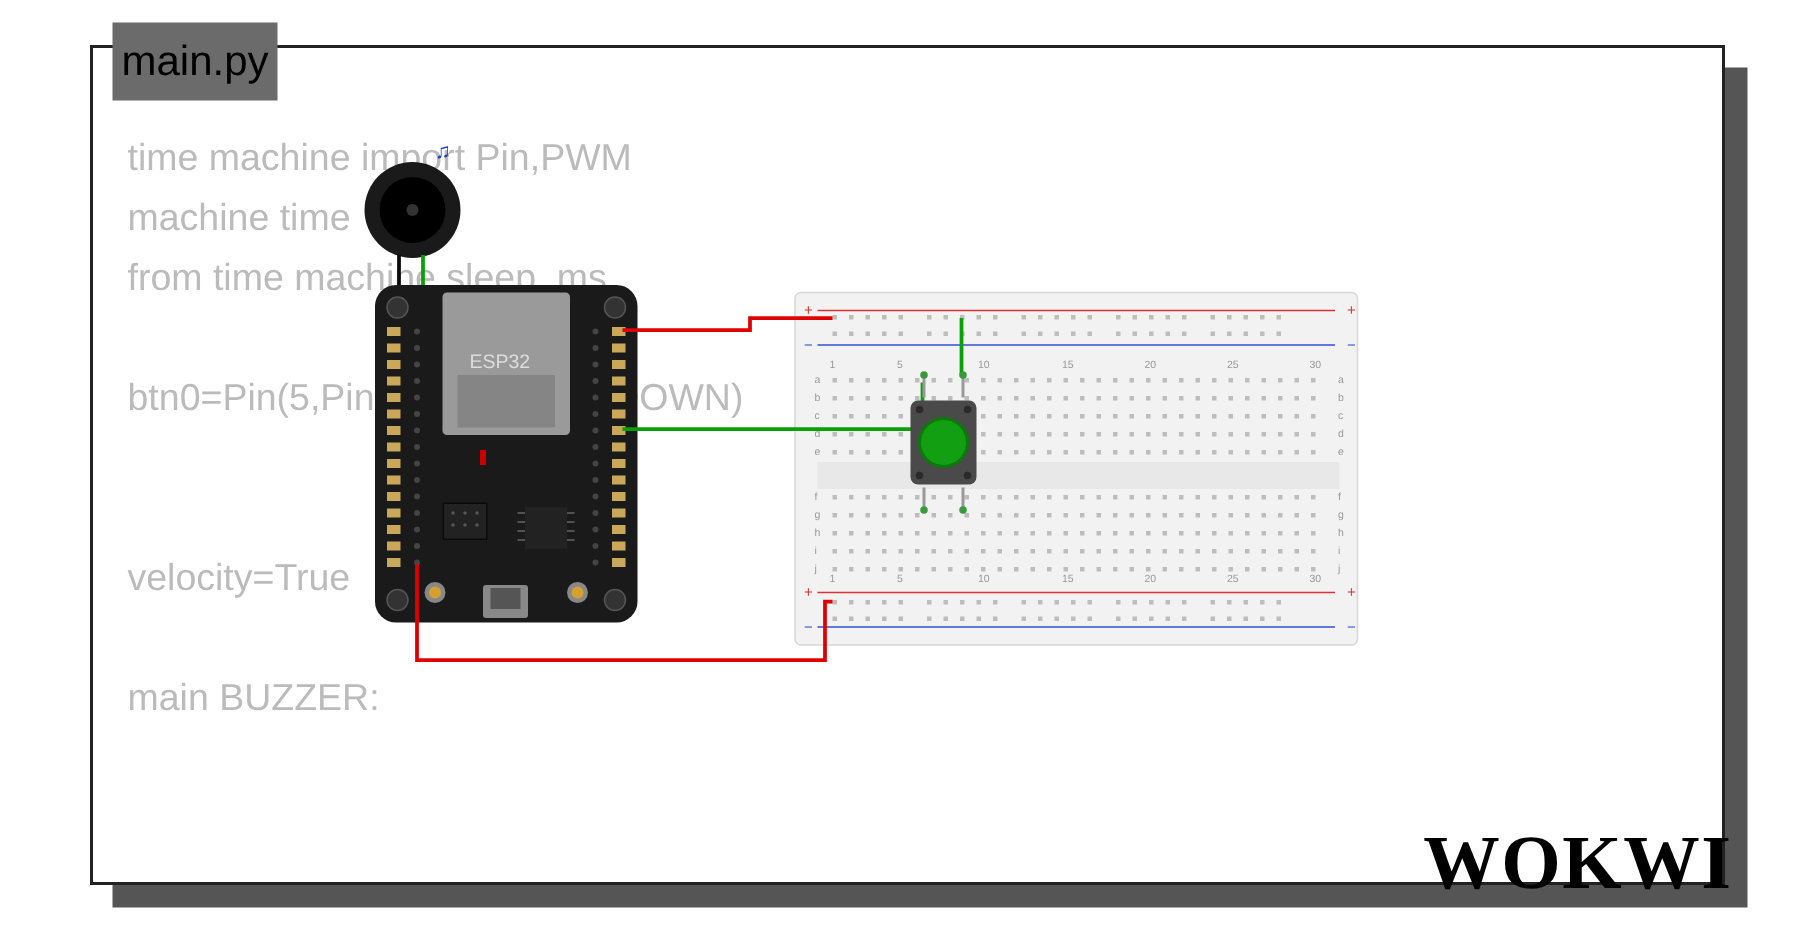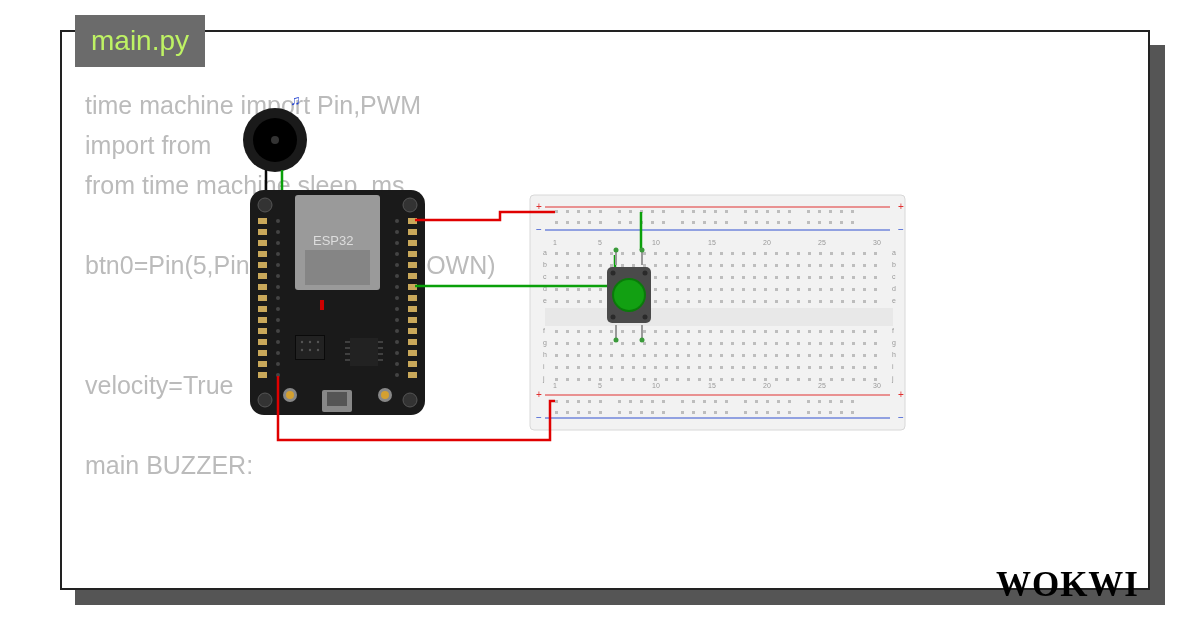--- a/index.html
+++ b/index.html
@@ -1,35 +1,35 @@
 <!DOCTYPE html>
 <html><head>
 <meta charset="utf-8">
 <style>
   *{box-sizing:border-box}
   body{margin:0;width:1200px;height:630px;background:#fff;font-family:Arial,Helvetica,sans-serif;position:relative;overflow:hidden}
   .card-shadow{position:absolute;left:75px;top:45px;width:1090px;height:560px;background:#555}
   .card{position:absolute;left:60px;top:30px;width:1090px;height:560px;background:#fff;border:2px solid #222}
-  .tab{position:absolute;left:75px;top:15px;background:#6b6b6b;color:#bef264;padding:10px 16px;font-size:28px;z-index:10}
+  .tab{position:absolute;left:75px;top:15px;background:#6b6b6b;color:#000000;padding:10px 6px;font-size:28px;z-index:10}
   .code{position:absolute;left:85px;top:85px;font-size:25px;line-height:1.6;color:#bbb;font-family:Arial,sans-serif;white-space:pre}
-  .logo{position:absolute;right:61px;bottom:25px;font-size:35px;font-family:"Comic Sans MS",cursive;font-weight:bold;letter-spacing:1px}
+  .logo{position:absolute;right:45px;bottom:25px;font-size:51px;font-family:"Comic Sans MS",cursive;font-weight:bold;letter-spacing:1px}
   .sim{position:absolute;left:210px;top:90px;width:720px;height:400px}
   .sim svg{width:100%;height:100%}
   .gold-pad{fill:#c9a85a}
   .bb-hole{fill:#bdbdbd}
 </style>
 </head>
 <body>
 
 <div class="card-shadow"></div>
 <div class="card"></div>
 <div class="tab">main.py</div>
 
 <div class="code"><span>time machine import Pin,PWM</span>
-<span>import from</span>
+<span>machine time</span>
 <span>from time machine sleep_ms</span>
 <span></span>
 <span>btn0=Pin(5,Pin.IN,Pin.PULL_DOWN)</span>
 <span></span>
 <span></span>
 <span>velocity=True</span>
 <span></span>
 <span>main BUZZER:</span></div>
 
 <div class="sim">

